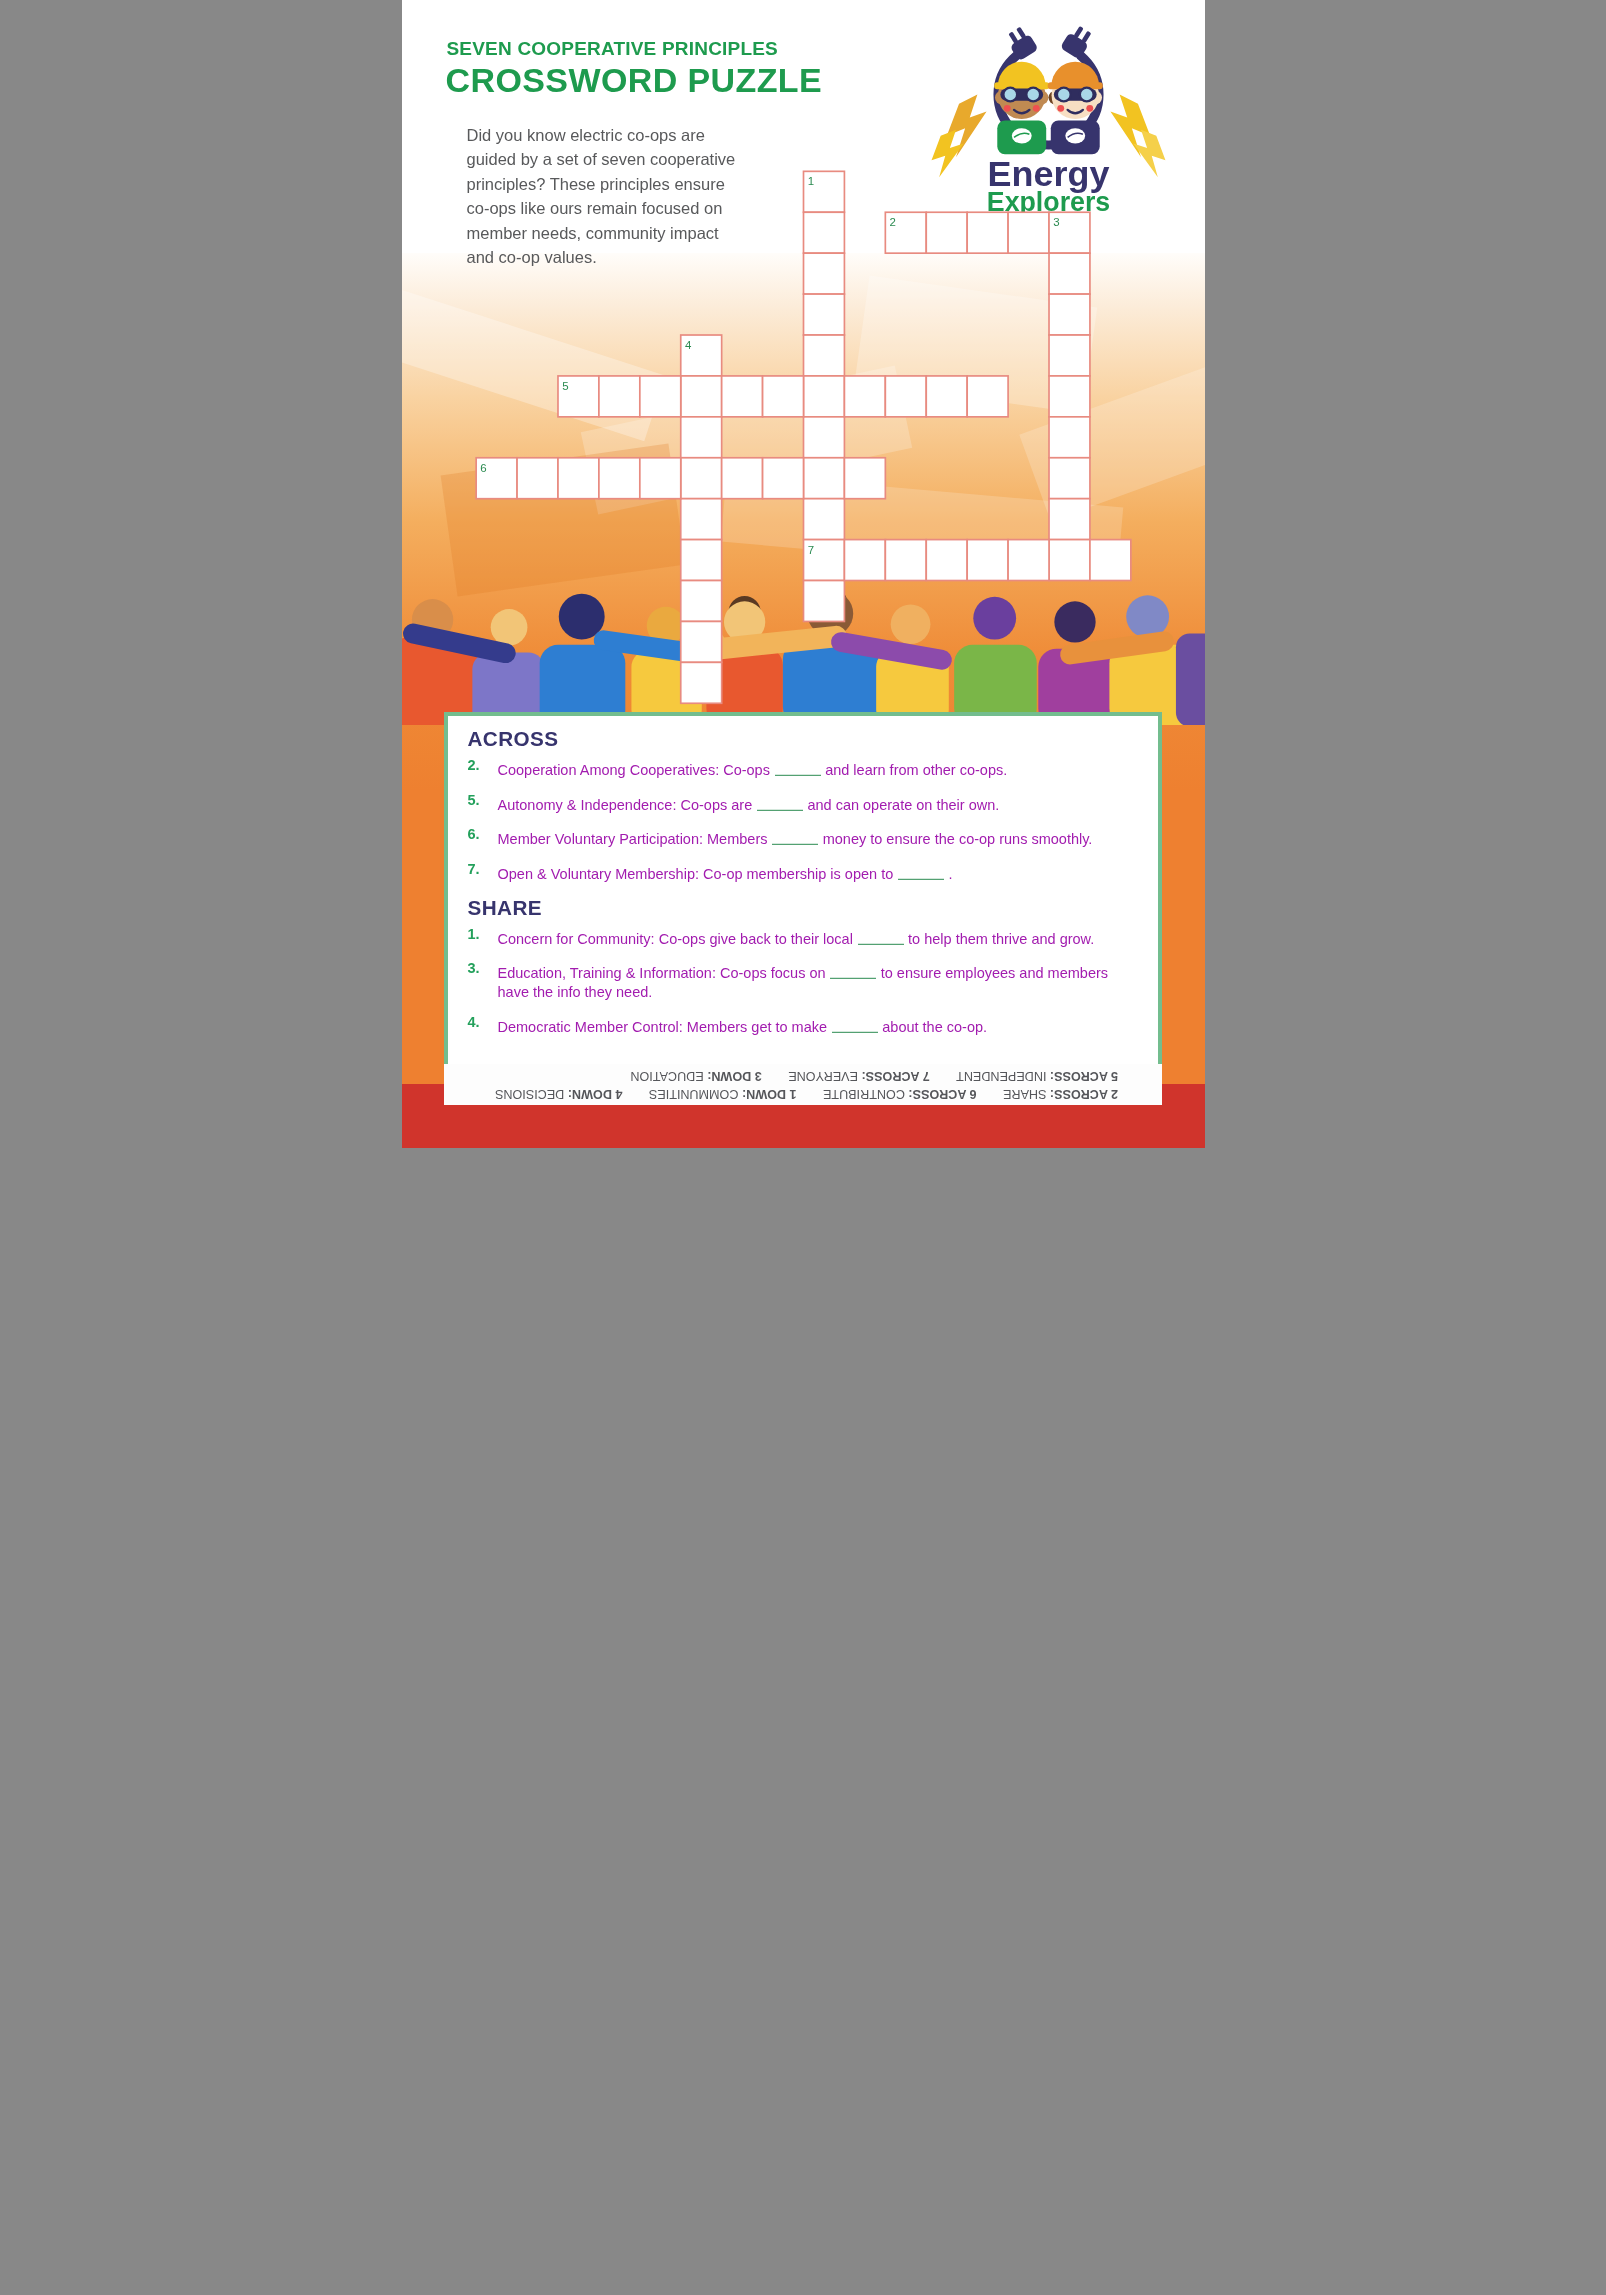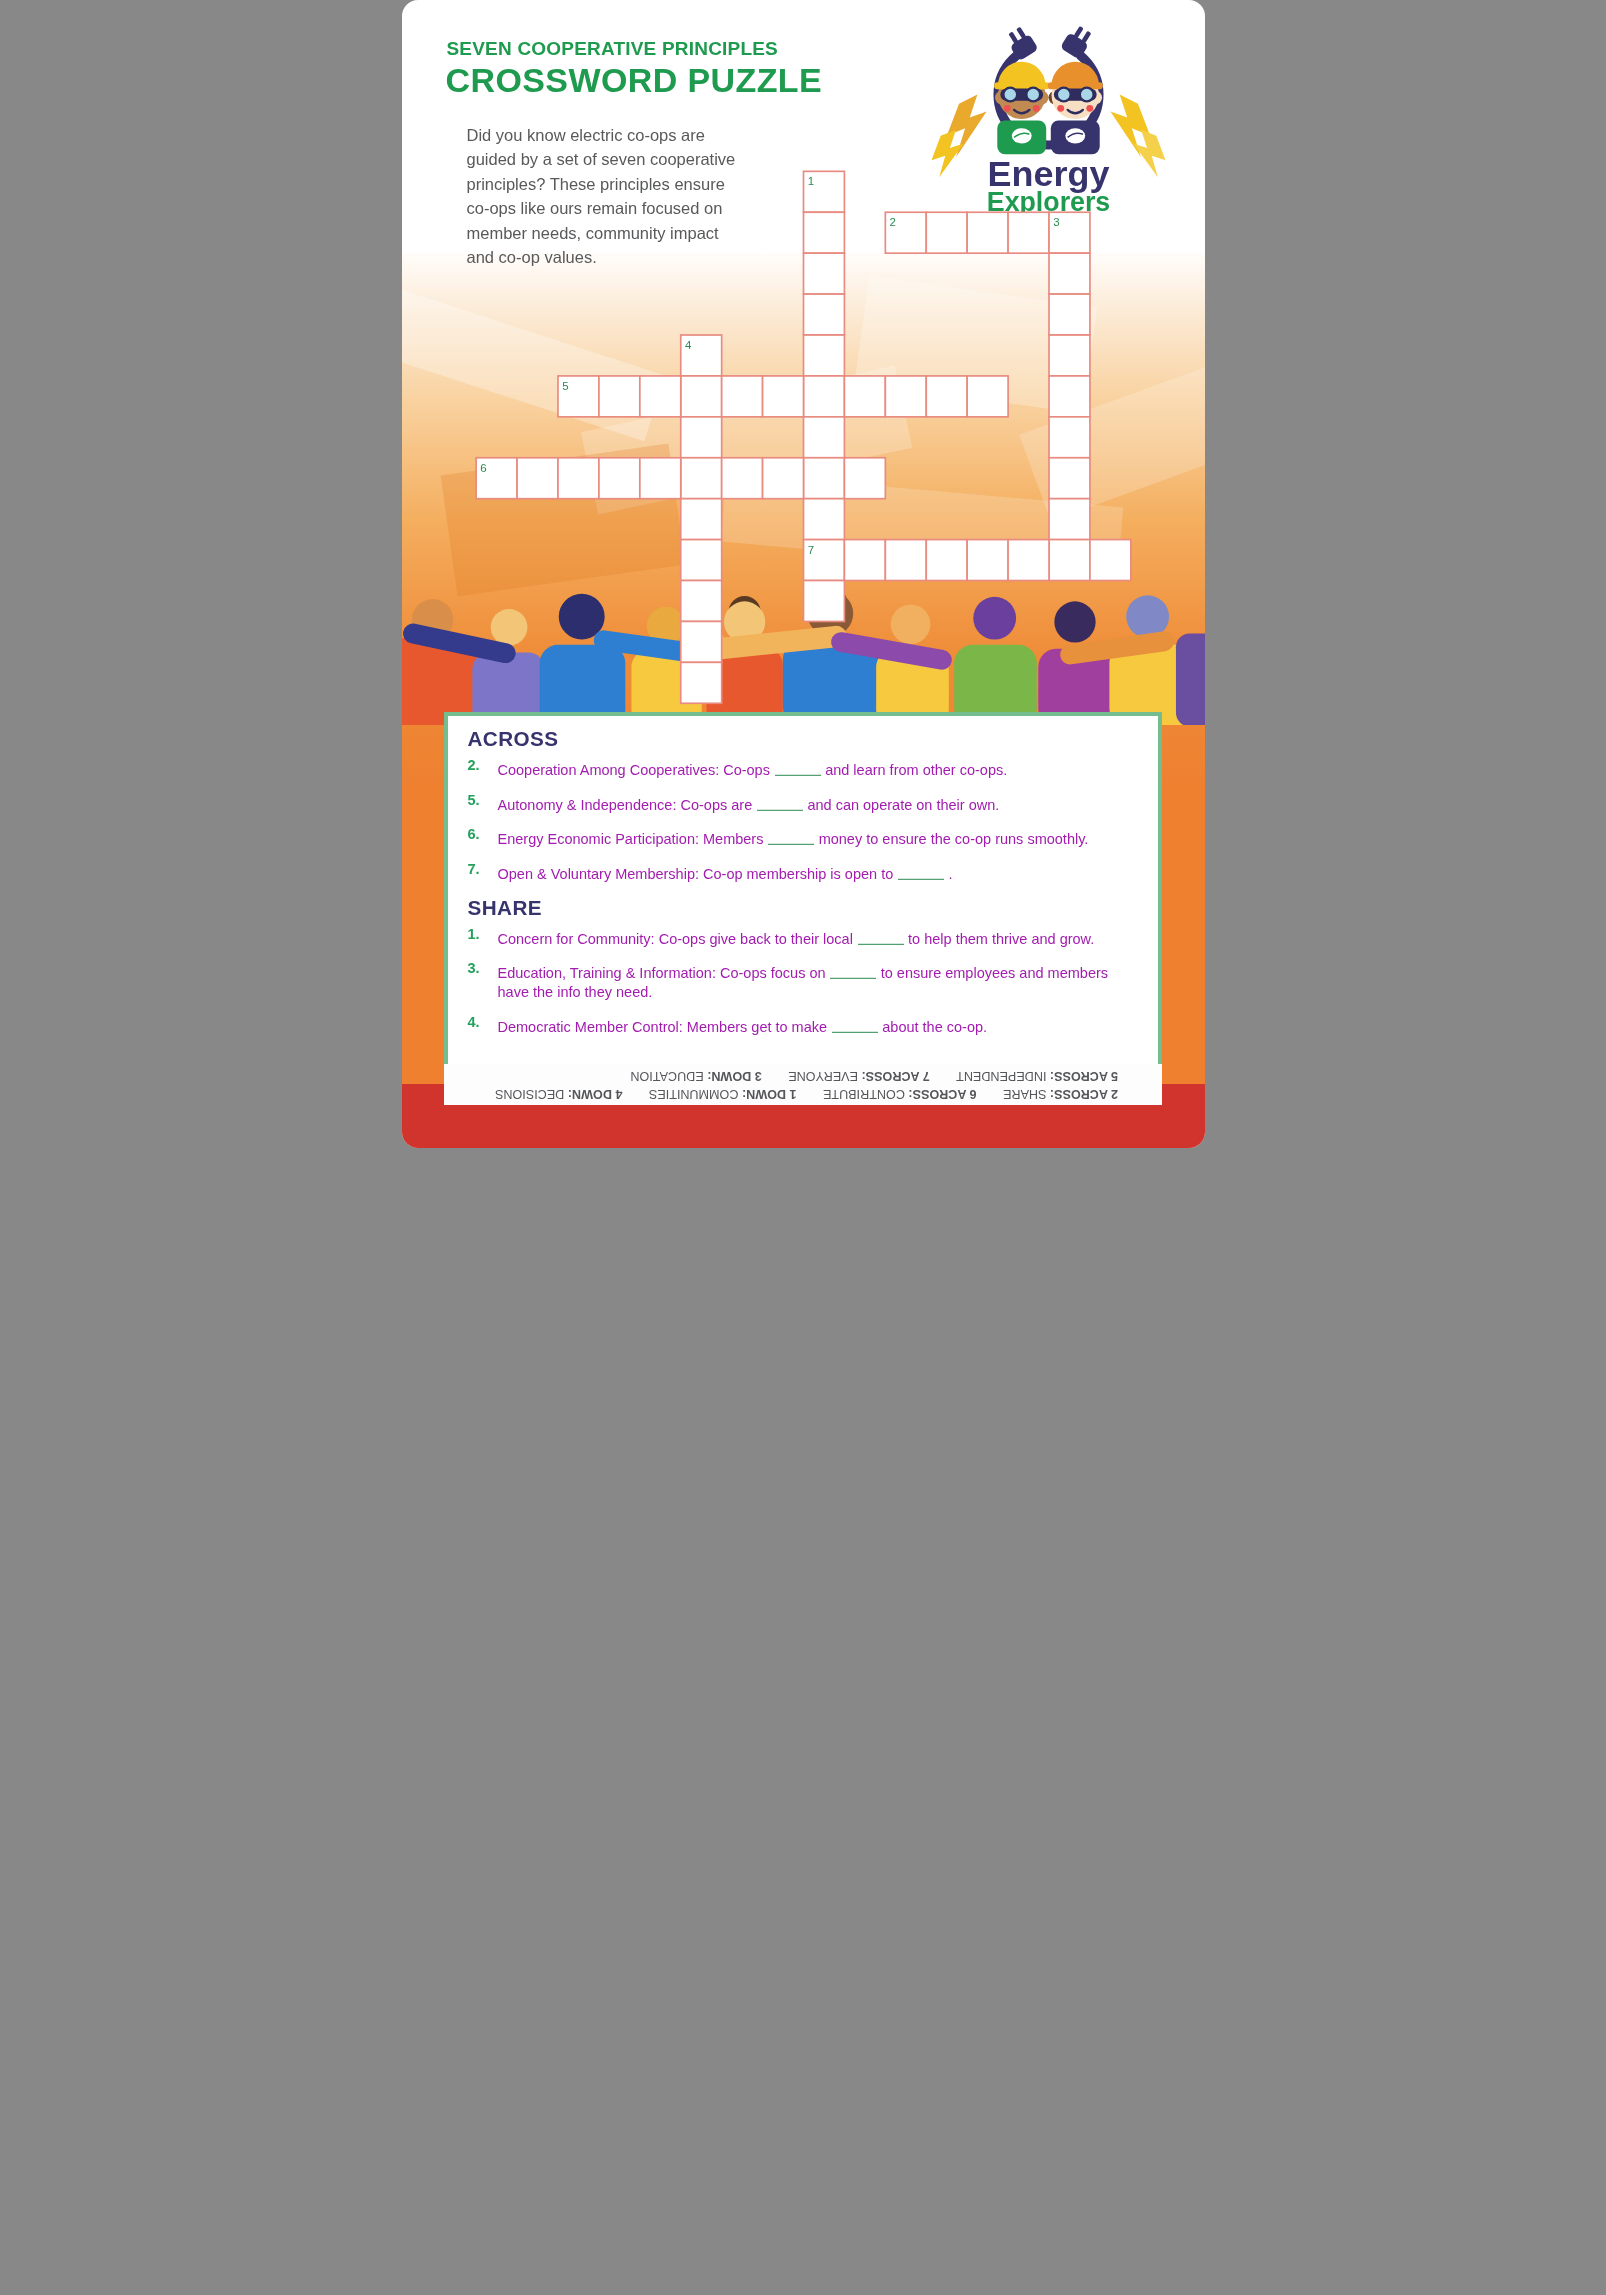--- a/index.html
+++ b/index.html
@@ -1,17 +1,17 @@
 <!DOCTYPE html>
 <html style="font-size:12.2px"><head>
 <meta charset="utf-8">
 <style>
   html,body{margin:0;padding:0;background:#888;}
   .page{position:relative;width:803px;height:1148px;margin:0 auto;background:#ffffff;
-        overflow:hidden;font-family:"Liberation Sans",sans-serif;border-radius:16px;}
+        overflow:hidden;font-family:"Liberation Sans",sans-serif;}
   
   .bg-band{position:absolute;left:0;top:253px;width:803px;height:895px;
     background:linear-gradient(180deg,#fffdfa 0%,#fcecd9 6%,#f9d3a2 16%,#f4ae5e 30%,
       #ef8c38 45%,#ee8030 60%,#ee8030 92.9%,#d0342c 92.9%,#d0342c 100%);}
   .map-shape{position:absolute;}
   .ms1{left:-31px;top:329px;width:291px;height:69px;background:rgba(255,255,255,.30);transform:rotate(18deg);}
   .ms2{left:184px;top:398px;width:321px;height:84px;background:rgba(255,255,255,.22);transform:rotate(-12deg);}
   .ms3{left:459px;top:291px;width:230px;height:107px;background:rgba(255,255,255,.25);transform:rotate(8deg);}
   .ms4{left:627px;top:398px;width:199px;height:92px;background:rgba(255,255,255,.20);transform:rotate(-20deg);}
   .ms5{left:321px;top:490px;width:398px;height:69px;background:rgba(255,255,255,.18);transform:rotate(5deg);}
@@ -235,21 +235,21 @@
     <div class="clue">
       <span class="cnum">2.</span>
       <p class="ctext"><span>Cooperation Among Cooperatives: Co-ops</span><span class="blank"></span><span>and learn from other co-ops.</span></p>
     </div>
     <div class="clue">
       <span class="cnum">5.</span>
       <p class="ctext"><span>Autonomy &amp; Independence: Co-ops are</span><span class="blank"></span><span>and can operate on their own.</span></p>
     </div>
     <div class="clue">
       <span class="cnum">6.</span>
-      <p class="ctext"><span>Energy Economic Participation: Members</span><span class="blank"></span><span>money to ensure the co-op runs smoothly.</span></p>
+      <p class="ctext"><span>Member Voluntary Participation: Members</span><span class="blank"></span><span>money to ensure the co-op runs smoothly.</span></p>
     </div>
     <div class="clue">
       <span class="cnum">7.</span>
       <p class="ctext"><span>Open &amp; Voluntary Membership: Co-op membership is open to</span><span class="blank"></span><span>.</span></p>
     </div>
 
     <h2 class="section-h">SHARE</h2>
 
     <div class="clue">
       <span class="cnum">1.</span>

